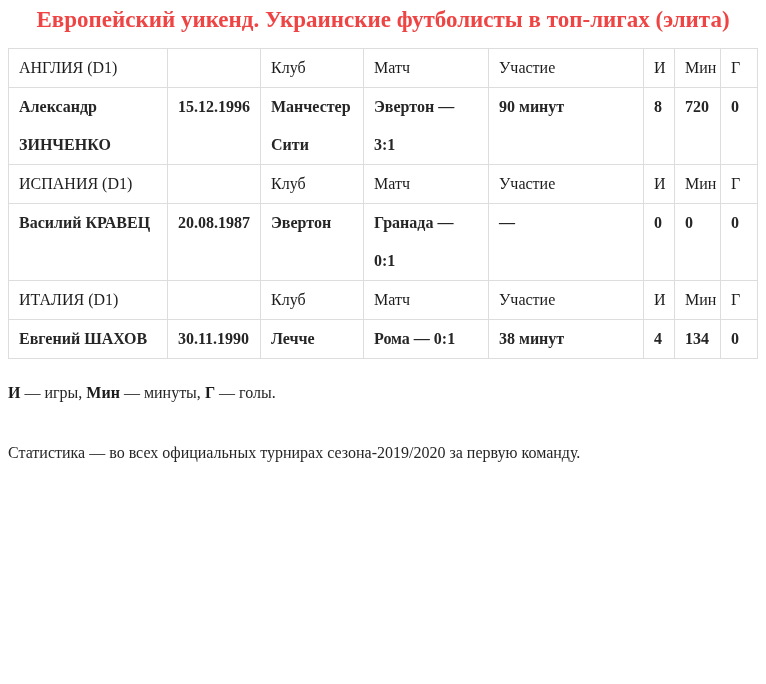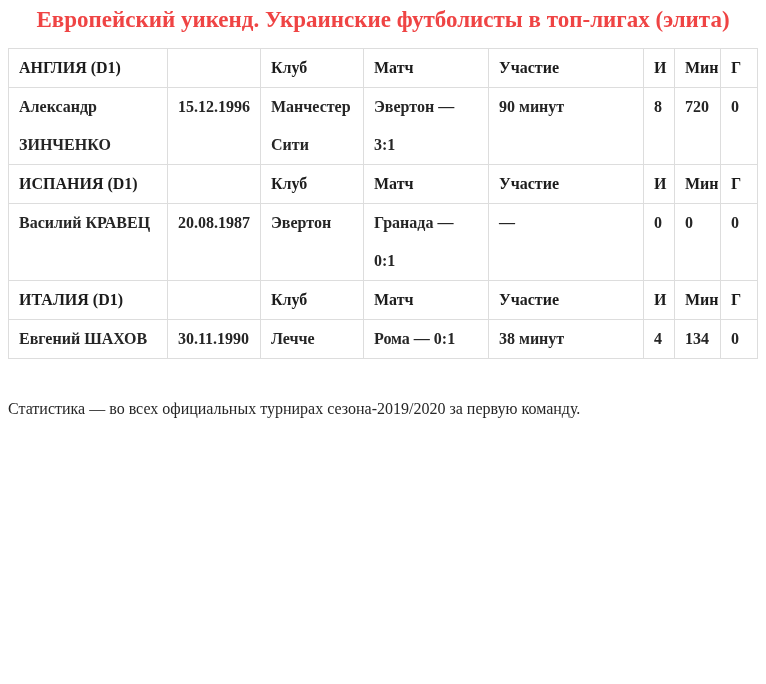--- a/index.html
+++ b/index.html
@@ -33,21 +33,21 @@
   .stats-table td {
     border: 1px solid #dddddd;
     padding: 0 10px;
     font-size: 16px;
     line-height: 38px;
     vertical-align: top;
     text-align: left;
     overflow: hidden;
   }
   .stats-table th {
-    font-weight: bold;
+    font-weight: normal;
     color: #1c1c1c;
   }
   .stats-table td {
     font-weight: bold;
     white-space: pre-line;
   }
   .notes {
     margin-top: 24px;
   }
   p.note {
@@ -143,14 +143,15 @@
       <td>38 минут</td>
       <td>4</td>
       <td>134</td>
       <td>0</td>
     </tr>
 
   </tbody>
 </table>
 
 <div class="notes">
+  <p class="note"><b class="legend-term">И</b><span> — игры, </span><b class="legend-term">Мин</b><span> — минуты, </span><b class="legend-term">Г</b><span> — голы.</span></p>
   <p class="note note-stats">Статистика — во всех официальных турнирах сезона-2019/2020 за первую команду.</p>
 </div>
 
 </body></html>

